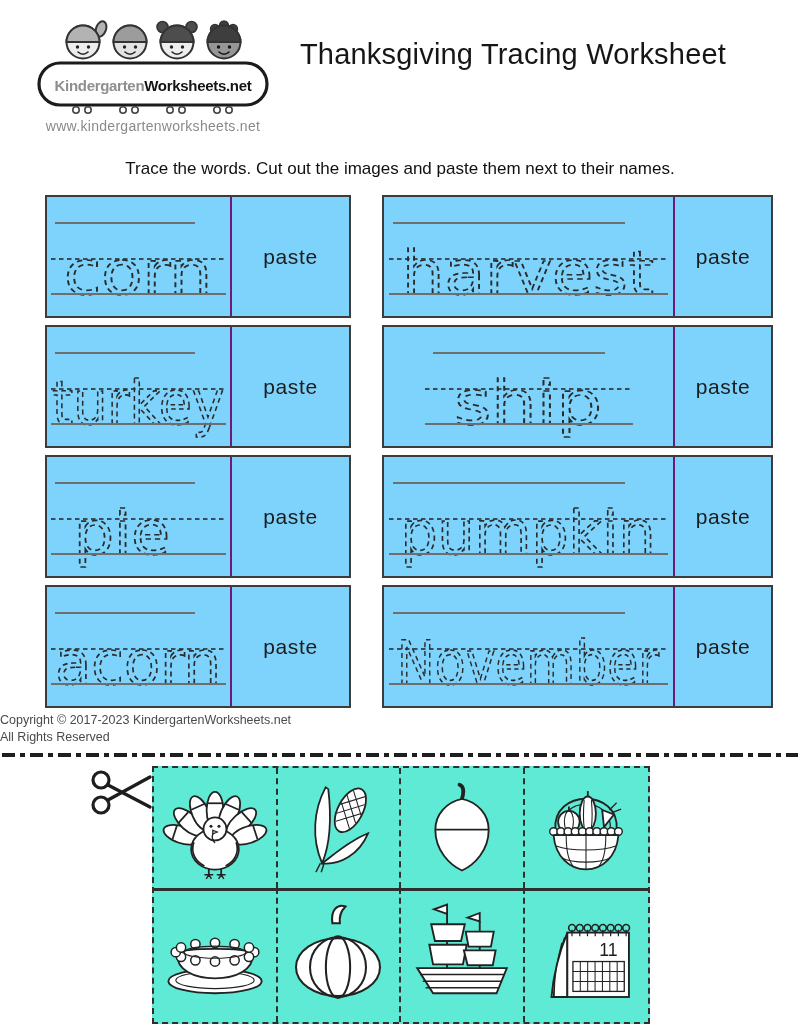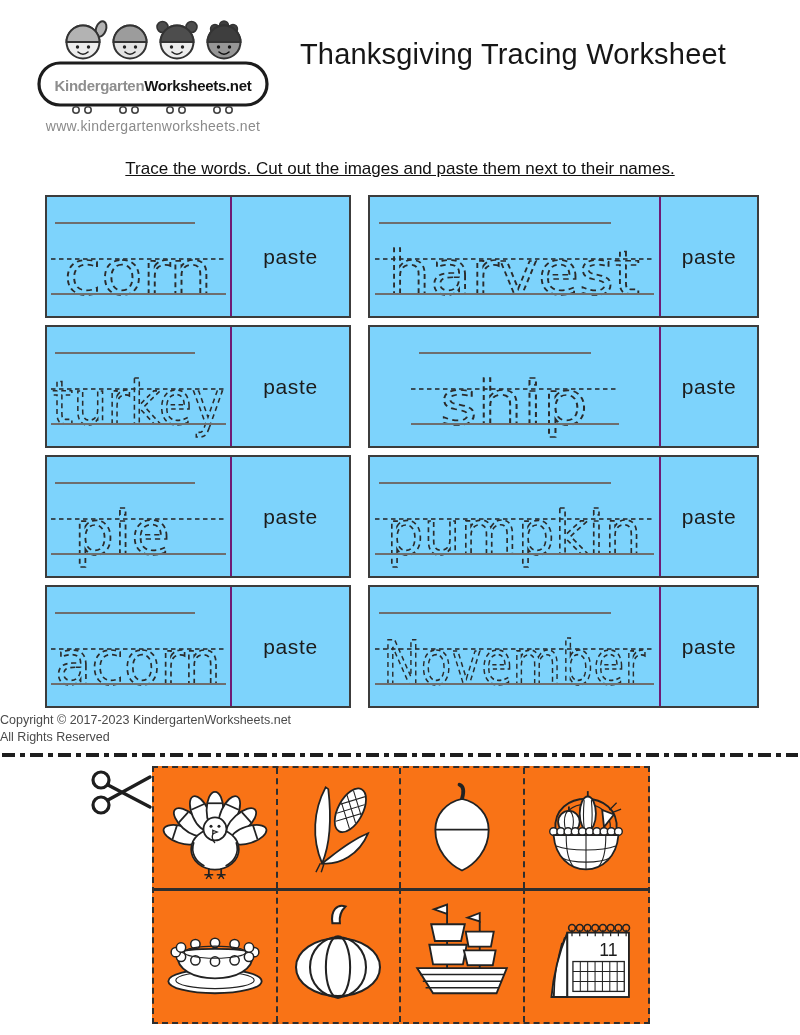--- a/index.html
+++ b/index.html
@@ -10,47 +10,47 @@
   .logo-svg{position:absolute;left:34px;top:12px;}
   .logo-url{position:absolute;left:28px;top:118px;width:250px;text-align:center;
             font-size:14px;color:#8a8a8a;letter-spacing:.3px;}
   .title{position:absolute;left:268px;top:38px;width:490px;text-align:center;
          font-size:29px;font-weight:normal;color:#161616;white-space:nowrap;letter-spacing:.2px;}
   .name-row{position:absolute;left:430px;top:104px;display:flex;align-items:flex-end;}
   .name-label{font-size:27px;color:#161616;}
   .name-line{display:inline-block;width:206px;height:30px;border-bottom:2.5px solid #2a2a2a;}
 
   .instruction{position:absolute;left:0;top:159px;width:800px;text-align:center;
-               font-size:17px;color:#101010;text-decoration:underline;}
+               font-size:17px;color:#101010;}
 
   
   .trace-box{position:absolute;height:123px;box-sizing:border-box;border:2px solid #3c3c3c;
              display:flex;background:#7dd3fc;}
   .trace-box.colL{left:45px;width:306px;}
-  .trace-box.colR{left:368px;width:391px;}
+  .trace-box.colR{left:382px;width:391px;}
   .row1{top:195px}.row2{top:325px}.row3{top:455px}.row4{top:585px}
   .word-cell{height:100%;}
   .colL .word-cell{width:183px;}
   .colR .word-cell{width:289px;}
   .word-cell svg{display:block;width:100%;height:100%;}
   .paste-cell{flex:1;border-left:2px solid #701a75;display:flex;align-items:center;
               justify-content:center;font-size:21px;color:#1c1c1c;letter-spacing:.6px;}
 
   
   .copyright{position:absolute;left:0;top:712px;width:800px;text-align:left;
              font-size:12.5px;color:#4a4a4a;line-height:1.32;}
 
   
   .cutline-svg{position:absolute;left:0;top:750px;}
   .scissors-svg{position:absolute;left:90px;top:764px;}
 
   
   .img-grid{position:absolute;left:152px;top:766px;width:498px;height:258px;box-sizing:border-box;
             border:2px dashed #2e2e2e;display:grid;grid-template-columns:repeat(4,1fr);
-            grid-template-rows:120px 134px;background:#f97316;}
+            grid-template-rows:120px 134px;background:#5eead4;}
   .img-cell{border-right:2px dashed #2e2e2e;display:flex;align-items:center;justify-content:center;}
   .img-cell:nth-child(4n){border-right:none;}
   .mid-line{position:absolute;left:-2px;right:-2px;top:120px;height:2.5px;background:#2e2e2e;}
 </style>
 </head>
 <body>
 
 <div class="page">
 
   <svg class="logo-svg" width="238" height="104" viewBox="0 0 238 104">

